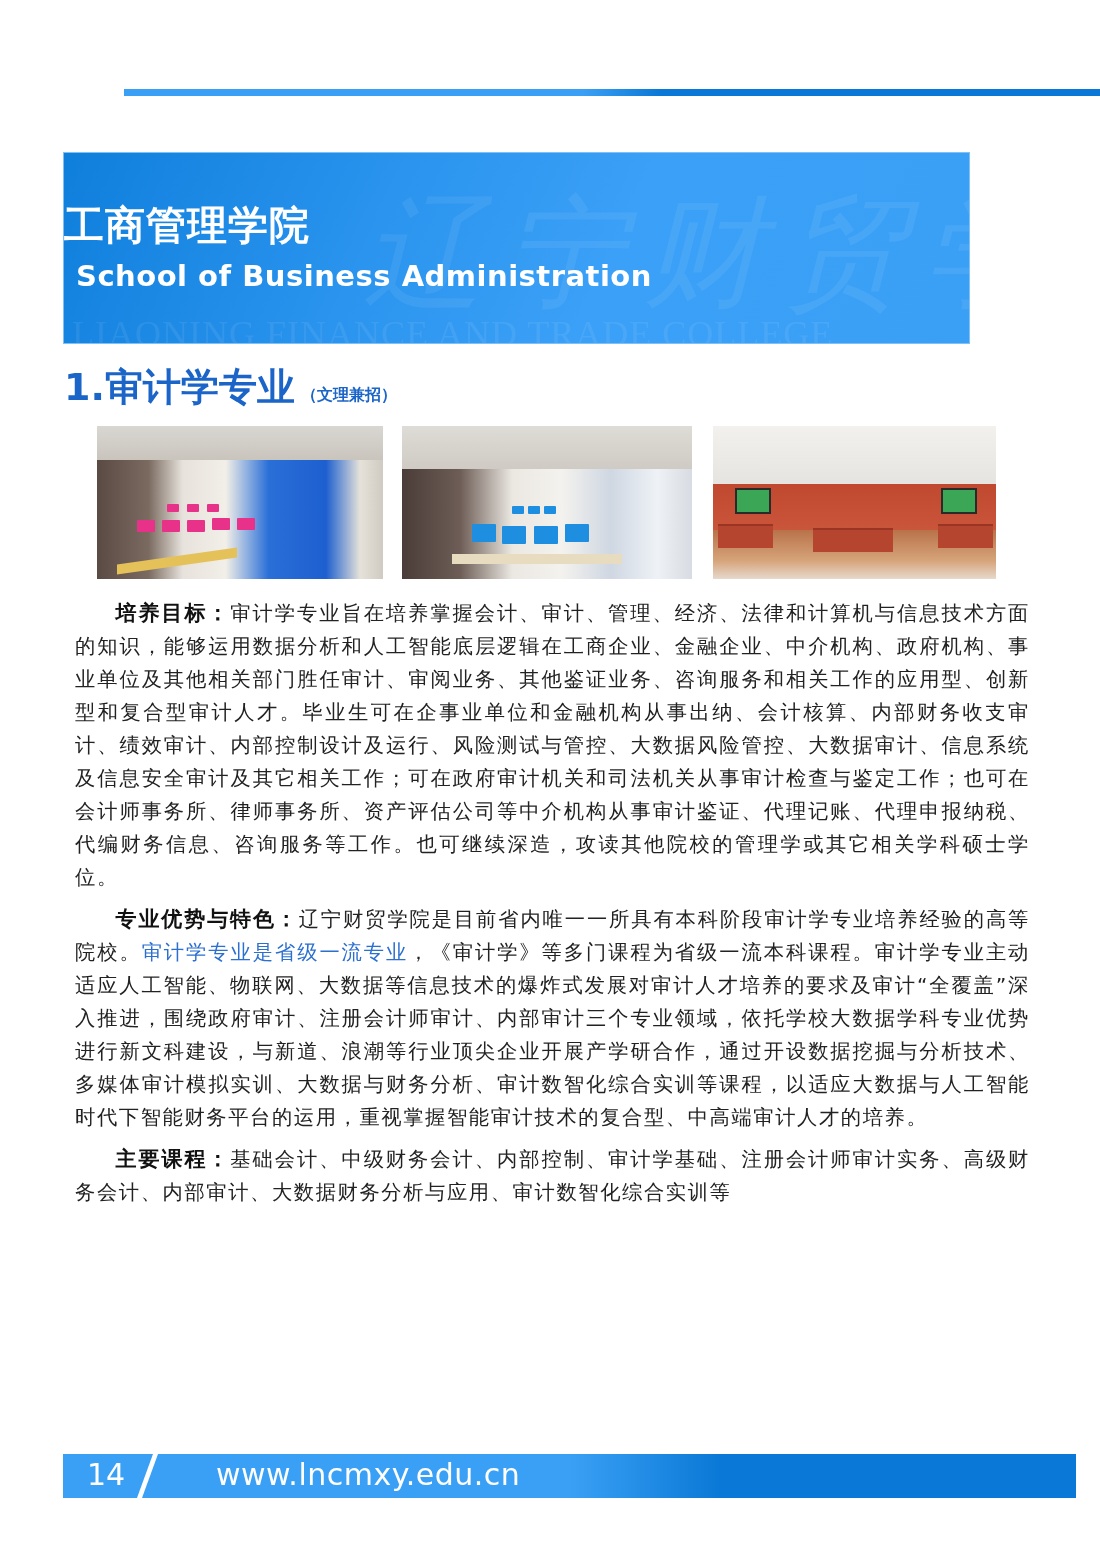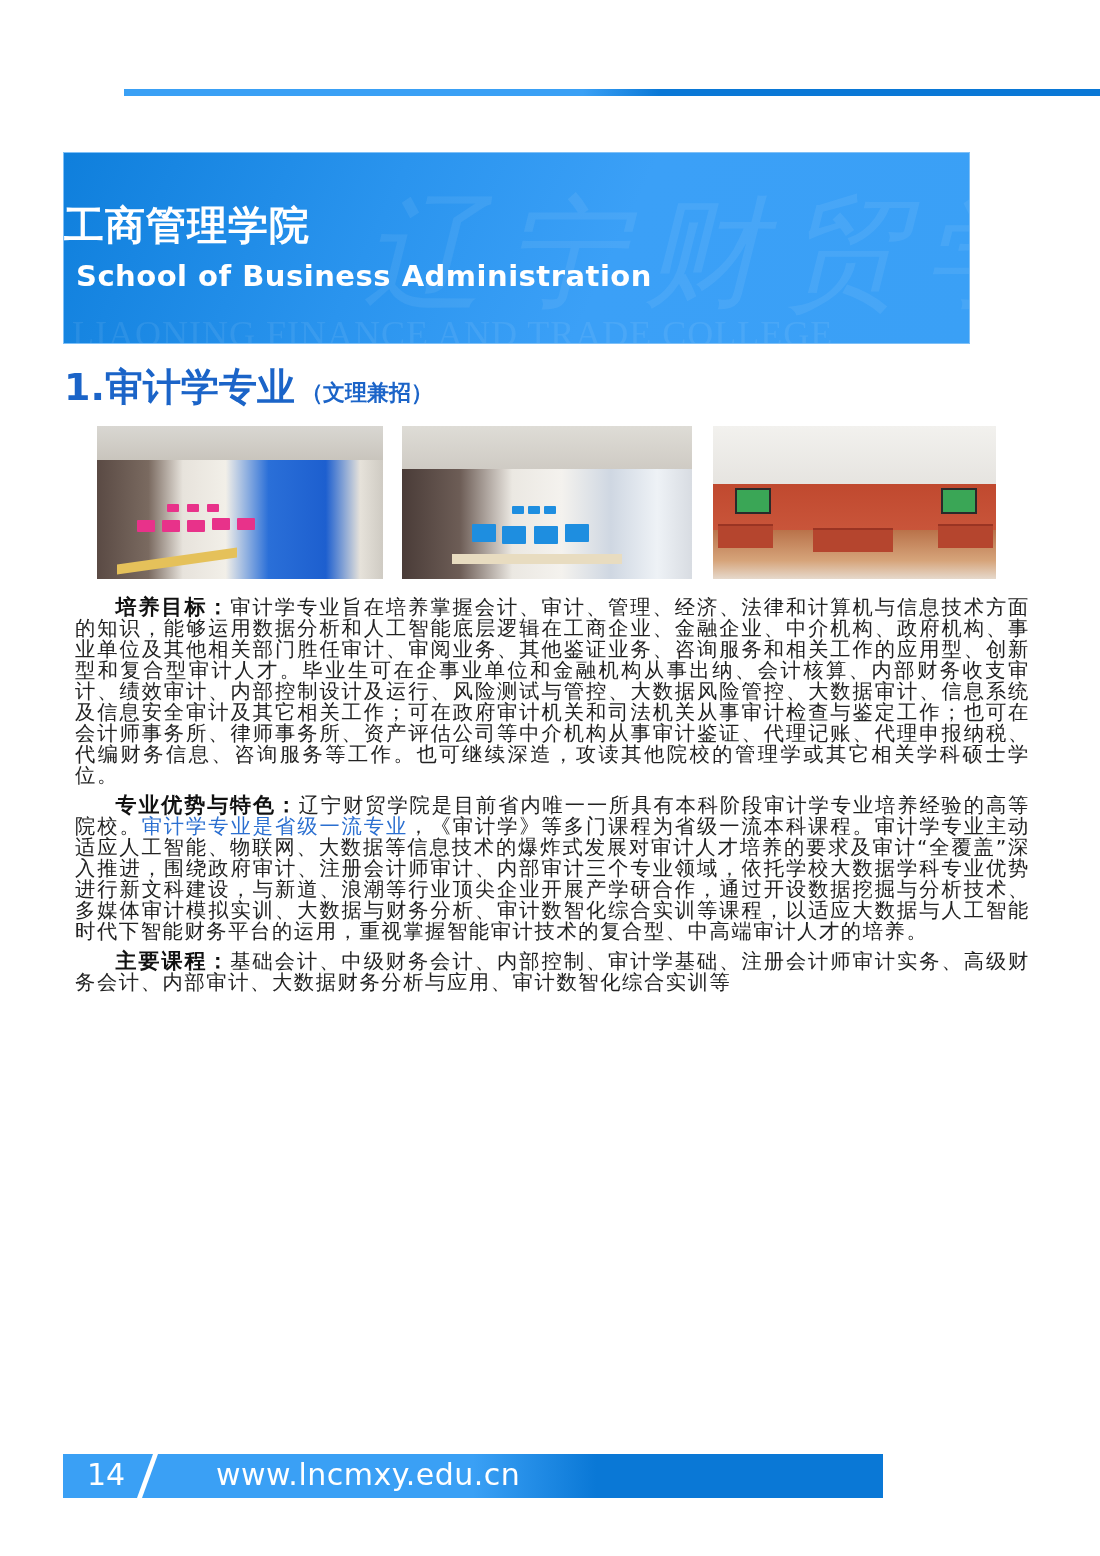--- a/index.html
+++ b/index.html
@@ -36,21 +36,21 @@
     position: absolute; left: 12px; top: 106px;
     font-family: "DejaVu Sans", sans-serif; font-size: 29px; font-weight: bold; color: #ffffff;
     letter-spacing: 0.5px;
   }
 
   .section-title {
     position: absolute; left: 64px; top: 362px; color: #1b64c8;
     font-family: "DejaVu Sans", sans-serif; white-space: nowrap;
   }
   .section-title .main { font-size: 38px; font-weight: bold; }
-  .section-title .sub { font-size: 22px; font-weight: bold; margin-left: 6px; margin-top: 36px; }
+  .section-title .sub { font-size: 16px; font-weight: bold; margin-left: 6px; margin-top: 36px; }
 
   .photos { position: absolute; top: 426px; left: 97px; height: 153px; }
   .photo { position: absolute; top: 0; height: 153px; overflow: hidden; }
   .photo-1 { left: 0; width: 286px;
     background:
       linear-gradient(180deg, #d9d7d2 0%, #c9c5bd 22%, transparent 22%),
       linear-gradient(90deg, #5a4a44 0%, #7a6a60 18%, #e7e3dc 30%, #f2efe8 45%, #2a6fd8 60%, #1d5fcf 80%, #e6e2da 92%, #cfcbc3 100%);
   }
   .photo-2 { left: 305px; width: 290px;
     background:
@@ -63,30 +63,30 @@
   }
   .ph-screen { position: absolute; width: 18px; height: 12px; border-radius: 1px; }
   .ph1-screen { background: #e8328a; }
   .ph2-screen { background: #1e8ee0; }
   .ph3-tv { position: absolute; width: 36px; height: 26px; background: #3aa656; border: 2px solid #2a2a2a; }
   .ph-desk { position: absolute; height: 10px; background: #e5c15a; }
   .ph3-bench { position: absolute; height: 24px; background: #b5452e; border-top: 2px solid #9a3423; }
 
   .body-text {
     position: absolute; left: 75px; top: 596px; width: 955px;
-    font-family: "DejaVu Sans", sans-serif; font-size: 20.3px; line-height: 21px;
+    font-family: "DejaVu Sans", sans-serif; font-size: 20.3px; line-height: 33px;
     color: #222222; letter-spacing: 1.6px; text-align: justify;
   }
   .para { text-indent: 2em; margin-bottom: 8px; }
   .label { font-family: "DejaVu Serif", serif; font-weight: bold; font-size: 21px; color: #111111; }
   .highlight { color: #2b6fd0; }
   .kv { padding-left: 2em; margin-bottom: 9px; }
 
   .footer-bar {
-    position: absolute; left: 63px; top: 1454px; width: 820px; height: 44px;
+    position: absolute; left: 63px; top: 1454px; width: 1013px; height: 44px;
     background: linear-gradient(90deg, #3aa0f5 0%, #3aa0f5 50%, #0a78d6 65%, #0a78d6 100%);
   }
   .footer-slash {
     position: absolute; left: 82px; top: -4px; width: 5px; height: 52px;
     background: #ffffff; transform: skewX(-20deg);
   }
   .footer-page {
     position: absolute; left: 24px; top: 3px; color: #ffffff;
     font-family: "DejaVu Sans", sans-serif; font-size: 30px;
   }

